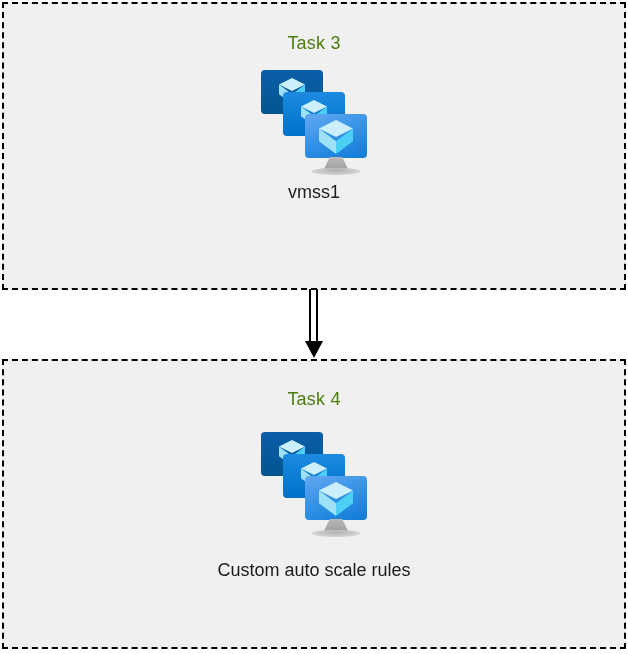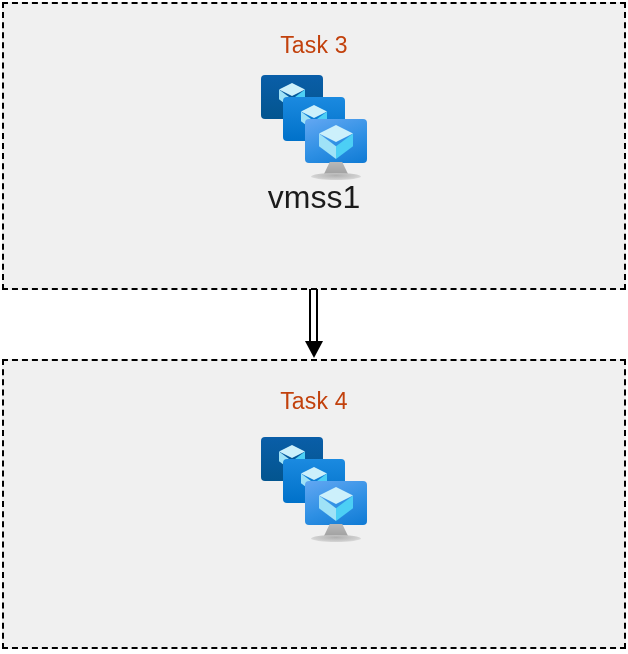--- a/index.html
+++ b/index.html
@@ -39,32 +39,32 @@
     height: 288px;
   }
   #box-task4 {
     left: 2px;
     top: 359px;
     width: 624px;
     height: 290px;
   }
 
   .group-title {
-    color: #c2410c;
-    font-size: 23px;
+    color: #4d7c0f;
+    font-size: 18px;
     line-height: 1;
     letter-spacing: 0.2px;
     white-space: nowrap;
   }
   #box-task3 .group-title { margin-top: 30px; }
   #box-task4 .group-title { margin-top: 29px; }
 
   .node-caption {
     color: #1b1b1b;
-    font-size: 32px;
+    font-size: 18px;
     line-height: 32px;
     text-align: center;
     white-space: nowrap;
   }
   .node-caption.small-gap { margin-top: 12px; }
 
   
   .vmss-icon {
     position: relative;
     width: 110px;
@@ -249,15 +249,16 @@
       <div class="cube cube-front">
         <div class="c-top"></div>
           <div class="c-left"></div>
           <div class="c-right"></div>
       </div>
 
       <div class="stand-neck"></div>
       <div class="stand-base"></div>
     </div>
 
+    <div class="node-caption" style="margin-top:28px;">Custom auto scale rules</div>
   </div>
 
 </div>
 
 </body></html>

